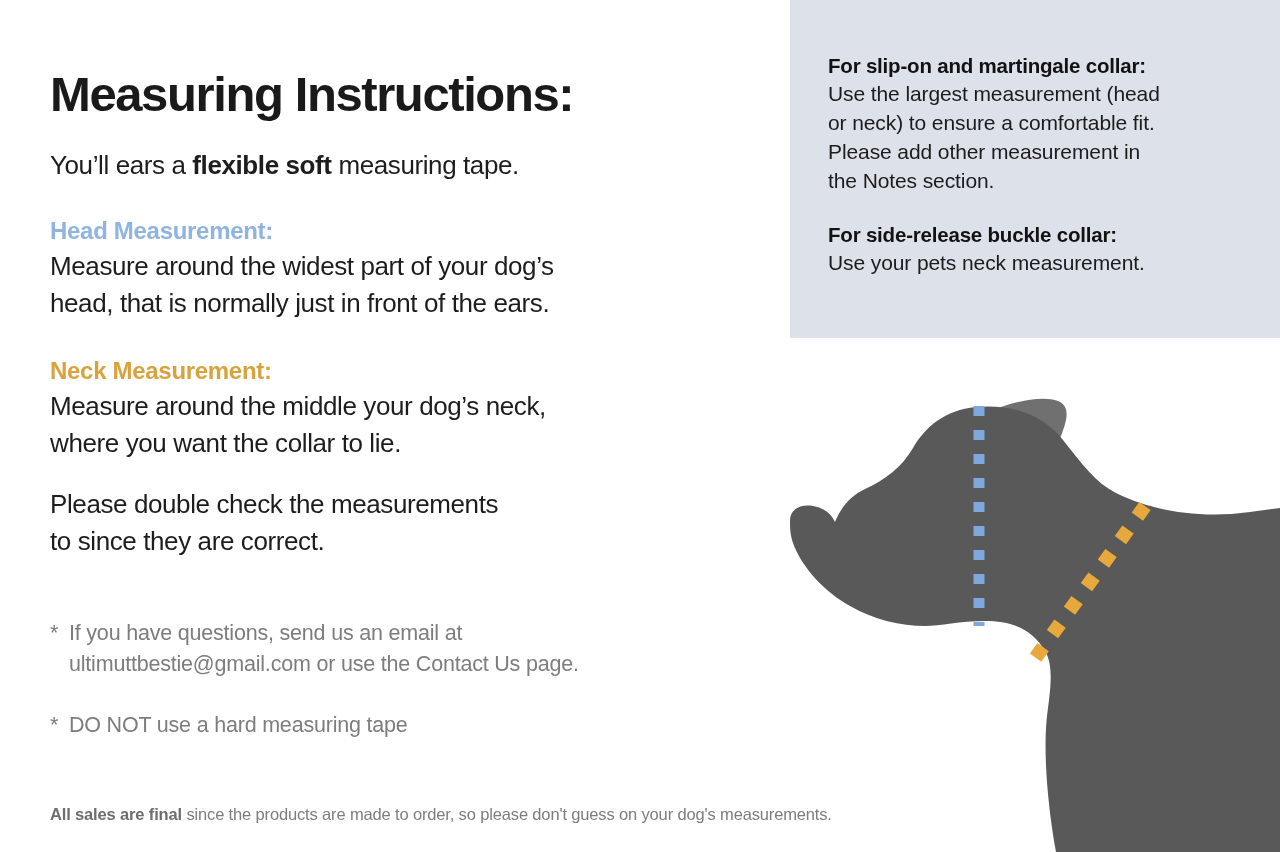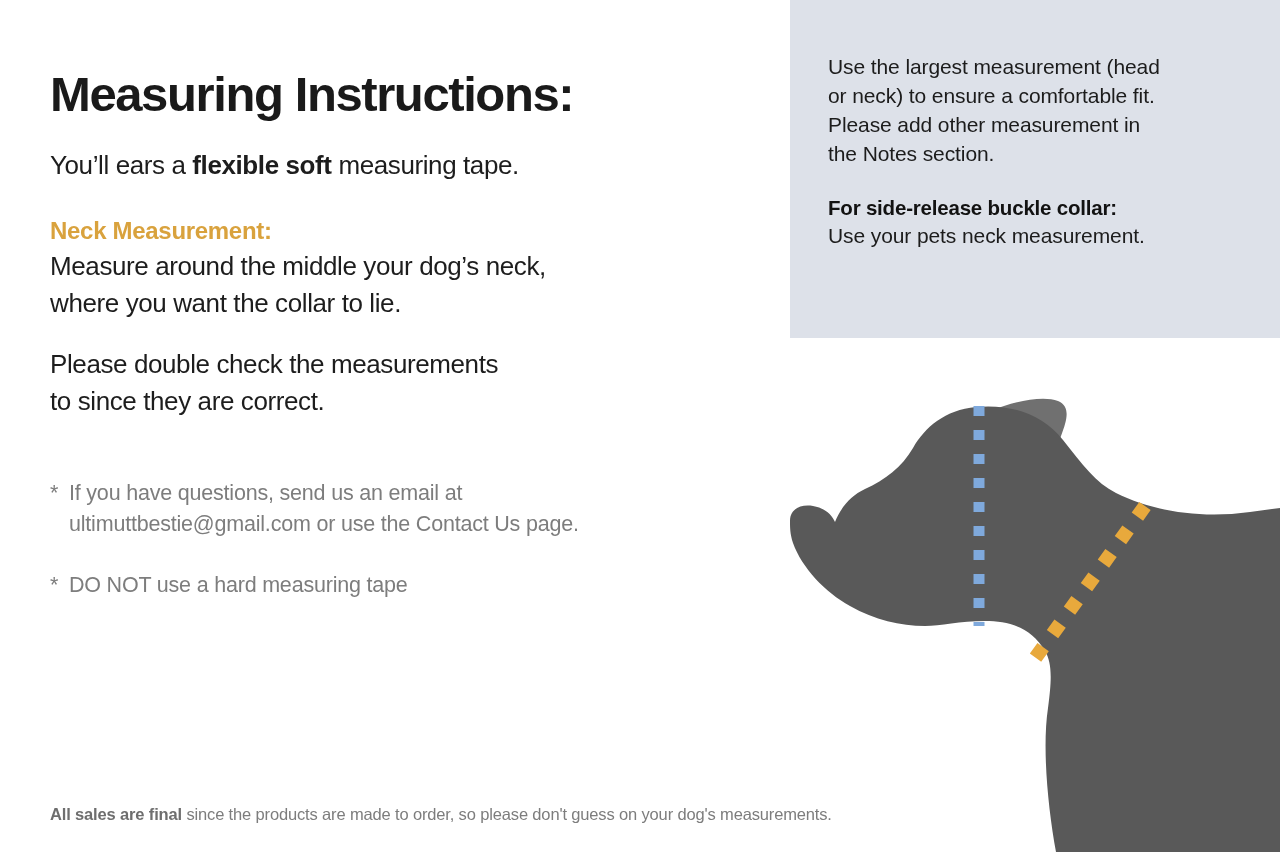--- a/index.html
+++ b/index.html
@@ -124,20 +124,21 @@
     width: 500px;
     height: 474px;
   }
 </style>
 </head>
 <body>
 
 <div id="info-panel">
 
   <div class="panel-block">
+    <div class="panel-heading">For slip-on and martingale collar:</div>
     <div class="panel-body">
       <div>Use the largest measurement (head</div>
       <div>or neck) to ensure a comfortable fit.</div>
       <div>Please add other measurement in</div>
       <div>the Notes section.</div>
     </div>
   </div>
 
   <div class="panel-block">
     <div class="panel-heading">For side-release buckle collar:</div>
@@ -147,20 +148,27 @@
   </div>
 
 </div>
 
 <div id="left-content">
 
   <h1 id="page-title">Measuring Instructions:</h1>
 
   <div id="intro-line"><span>You’ll ears a </span><b>flexible soft</b><span> measuring tape.</span></div>
 
+  <div class="section">
+    <div class="section-heading head">Head Measurement:</div>
+    <div class="section-body">
+      <div>Measure around the widest part of your dog’s</div>
+      <div>head, that is normally just in front of the ears.</div>
+    </div>
+  </div>
 
   <div class="section">
     <div class="section-heading neck">Neck Measurement:</div>
     <div class="section-body">
       <div>Measure around the middle your dog’s neck,</div>
       <div>where you want the collar to lie.</div>
     </div>
   </div>
 
   <div id="double-check">

